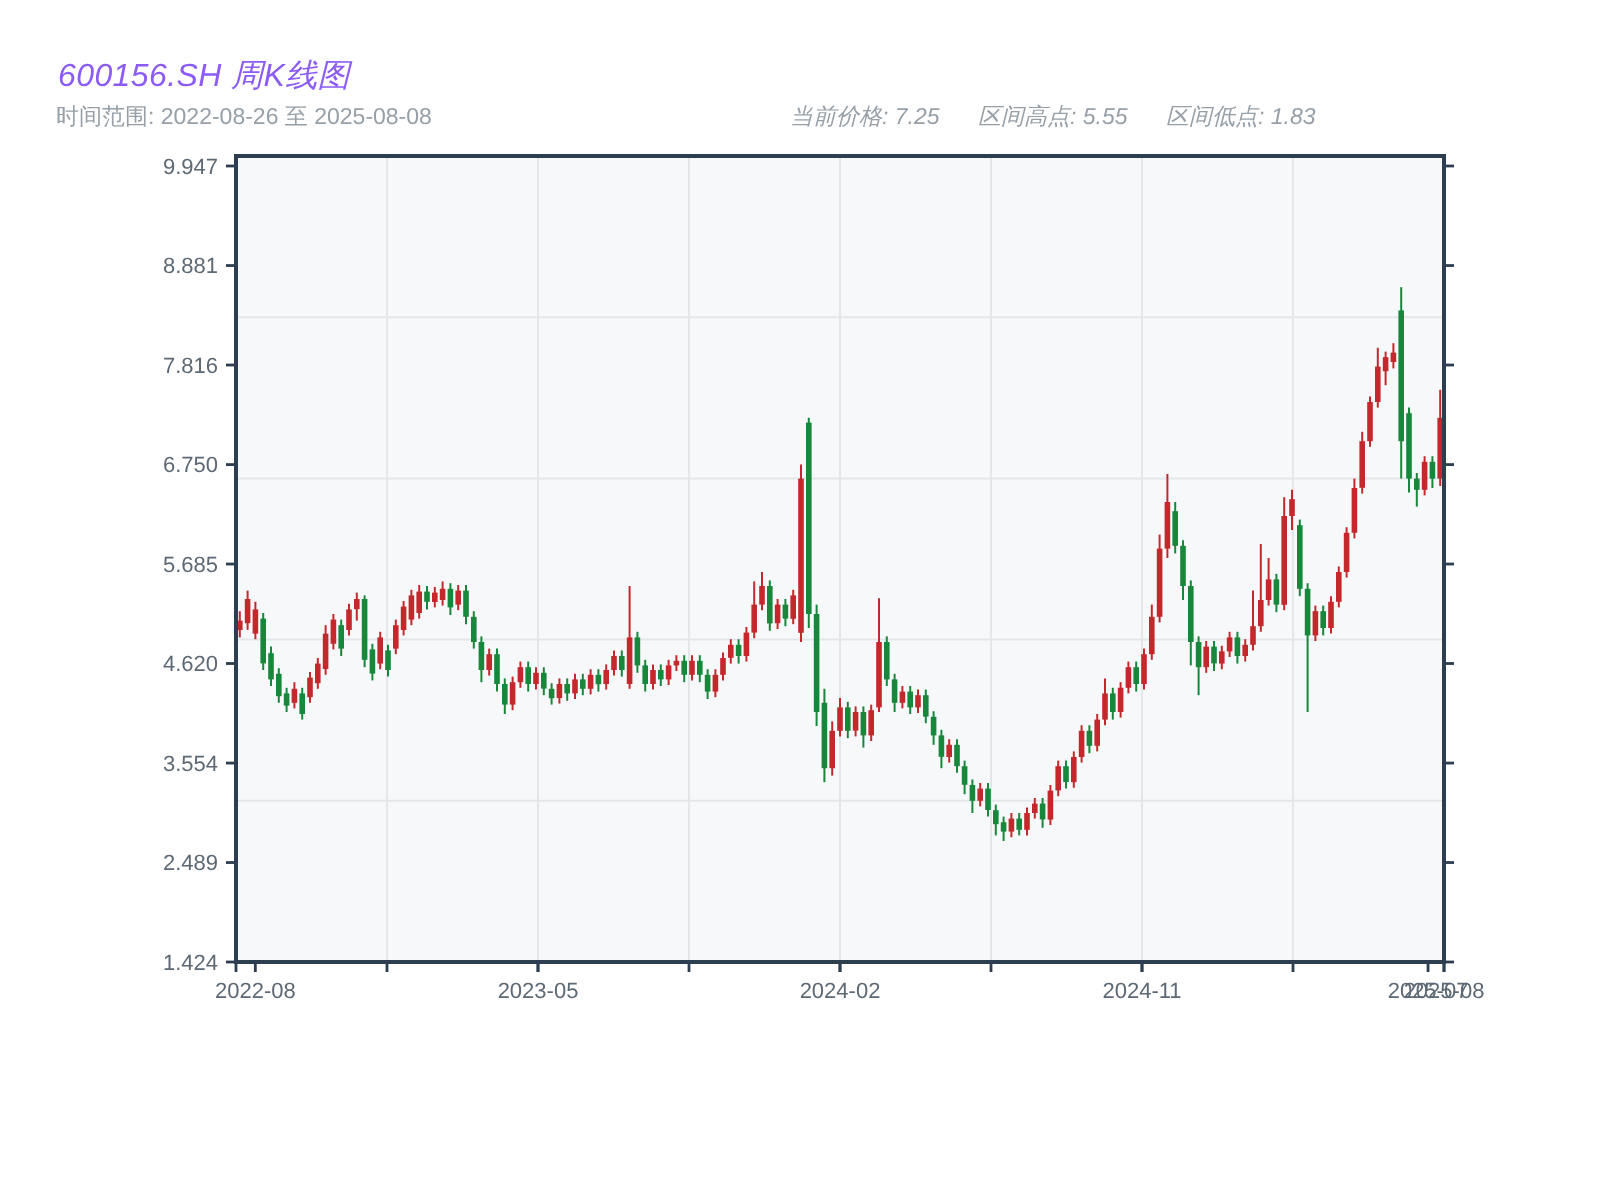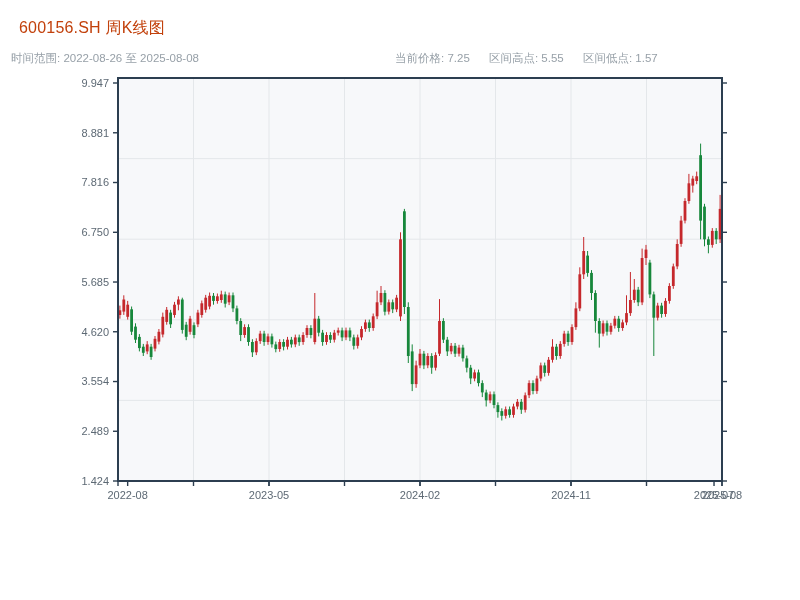--- a/index.html
+++ b/index.html
@@ -2,47 +2,47 @@
 <html><head>
 <meta charset="utf-8">
 <style>
   html,body{margin:0;padding:0;}
   body{
     width:800px;height:600px;position:relative;overflow:hidden;
     background:#ffffff;
     font-family:"Liberation Sans", sans-serif;
   }
   .page-title{
-    position:absolute;left:17px;top:16px;margin:2px;
-    font-size:16px;font-weight:500;color:#c2410c;letter-spacing:.2px;
+    position:absolute;left:17px;top:16px;margin:12px;
+    font-size:16px;font-weight:500;color:#8b5cf6;letter-spacing:.2px;font-style:italic;
   }
   .sub-left{
-    position:absolute;left:11px;top:51px;
+    position:absolute;left:28px;top:51px;
     font-size:11.5px;color:#97a0a8;
   }
   .sub-right{
     position:absolute;left:395px;top:51px;
     font-size:11.5px;color:#97a0a8;
   }
-  .sub-right .stat{margin-right:16px;}
+  .sub-right .stat{margin-right:16px;font-style:italic;}
   .sub-right .stat:last-child{margin-right:0;}
   #kchart{position:absolute;left:0;top:0;}
   text{font-family:"Liberation Sans", sans-serif;}
 </style>
 </head>
 <body>
 
 <h1 class="page-title">600156.SH 周K线图</h1>
 
 <div class="sub-left">时间范围: 2022-08-26 至 2025-08-08</div>
 
 <div class="sub-right">
   <span class="stat">当前价格: 7.25</span>
   <span class="stat">区间高点: 5.55</span>
-  <span class="stat">区间低点: 1.57</span>
+  <span class="stat">区间低点: 1.83</span>
 </div>
 
 <svg id="kchart" width="800" height="600">
     <rect x="118" y="78" width="604" height="403" fill="#f7f8fa"></rect>
     <g>
       <line x1="193.5" y1="78" x2="193.5" y2="481" stroke="#e4e7ea" stroke-width="1"></line>
       <line x1="269" y1="78" x2="269" y2="481" stroke="#e4e7ea" stroke-width="1"></line>
       <line x1="344.5" y1="78" x2="344.5" y2="481" stroke="#e4e7ea" stroke-width="1"></line>
       <line x1="420" y1="78" x2="420" y2="481" stroke="#e4e7ea" stroke-width="1"></line>
       <line x1="495.5" y1="78" x2="495.5" y2="481" stroke="#e4e7ea" stroke-width="1"></line>

